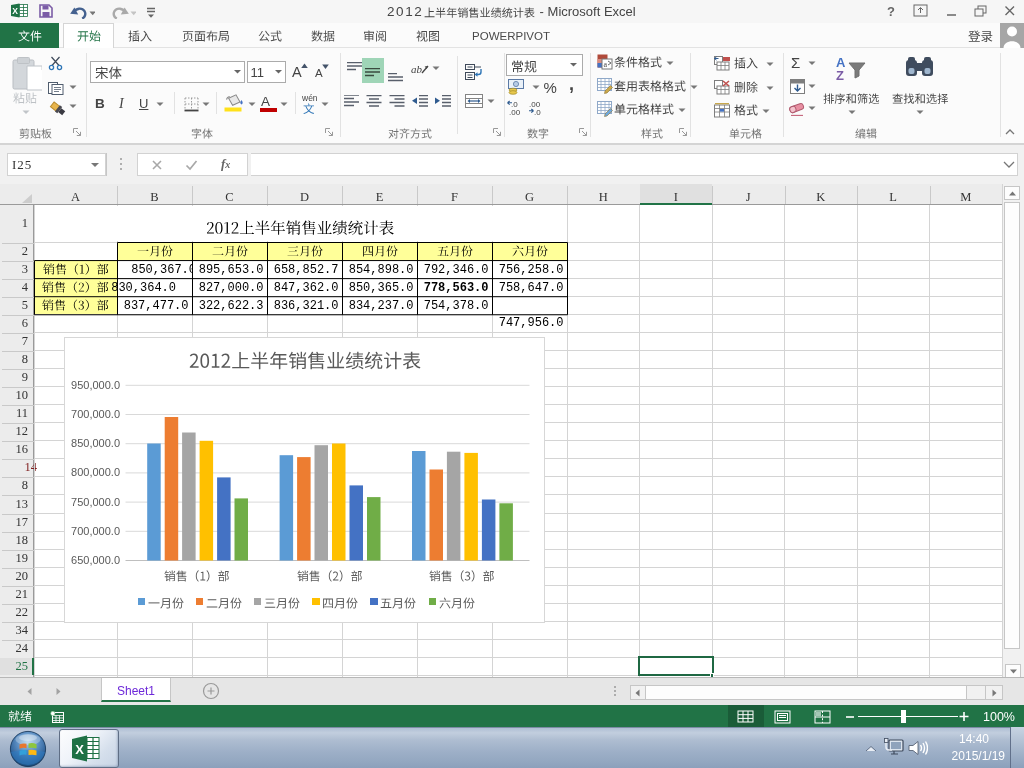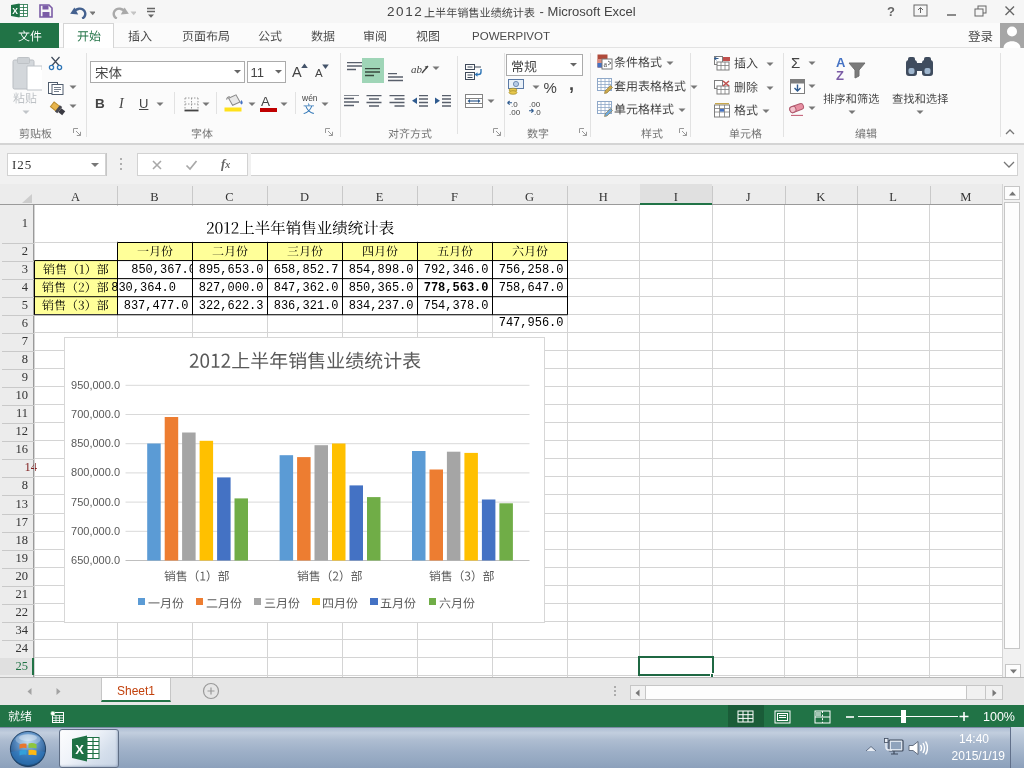--- a/index.html
+++ b/index.html
@@ -1125,21 +1125,21 @@
     <path d="M1 1.5 L8 1.5 L4.5 5.5 Z" fill="#777"></path>
   </svg>
 <div style="position:absolute;left:0.0px;top:677.0px;width:1024.0px;height:27.5px;background:#E6E6E6;border-top:1px solid #B7B7B7"></div>
 <svg style="position:absolute;left:25.0px;top:687.0px;" width="9" height="9" viewBox="0 0 9 9">
     <path d="M6.5 1 L2.5 4.5 L6.5 8 Z" fill="#A2A2A2"></path>
   </svg>
 <svg style="position:absolute;left:54.0px;top:687.0px;" width="9" height="9" viewBox="0 0 9 9">
     <path d="M2.5 1 L6.5 4.5 L2.5 8 Z" fill="#A2A2A2"></path>
   </svg>
 <div style="position:absolute;left:101.0px;top:678.0px;width:70.0px;height:24.0px;background:#fff;border-left:1px solid #C6C6C6;border-right:1px solid #C6C6C6;border-bottom:2.5px solid #217346"></div>
-<div style="position:absolute;left:136.0px;top:684.0px;font-family:'Liberation Sans',sans-serif;font-size:12px;line-height:14px;color:#c2410c;font-weight:400;white-space:pre;transform:translateX(-50%);">Sheet1</div>
+<div style="position:absolute;left:136.0px;top:684.0px;font-family:'Liberation Sans',sans-serif;font-size:12px;line-height:14px;color:#6d28d9;font-weight:400;white-space:pre;transform:translateX(-50%);">Sheet1</div>
 <svg style="position:absolute;left:202.0px;top:682.0px;" width="18" height="18" viewBox="0 0 18 18">
     <circle cx="9" cy="9" r="7.5" fill="none" stroke="#9A9A9A" stroke-width="1.2"></circle>
     <path d="M9 5.5 V12.5 M5.5 9 H12.5" stroke="#9A9A9A" stroke-width="1.2"></path>
   </svg>
 <svg style="position:absolute;left:612.0px;top:685.0px;" width="8" height="12" viewBox="0 0 8 12">
     <circle cx="3" cy="2" r="1" fill="#999"></circle>
     <circle cx="3" cy="6" r="1" fill="#999"></circle>
     <circle cx="3" cy="10" r="1" fill="#999"></circle>
   </svg>
 <div style="position:absolute;left:630.0px;top:684.5px;width:373.0px;height:15.0px;background:#F1F1F1;border:1px solid #C6C6C6"></div>

